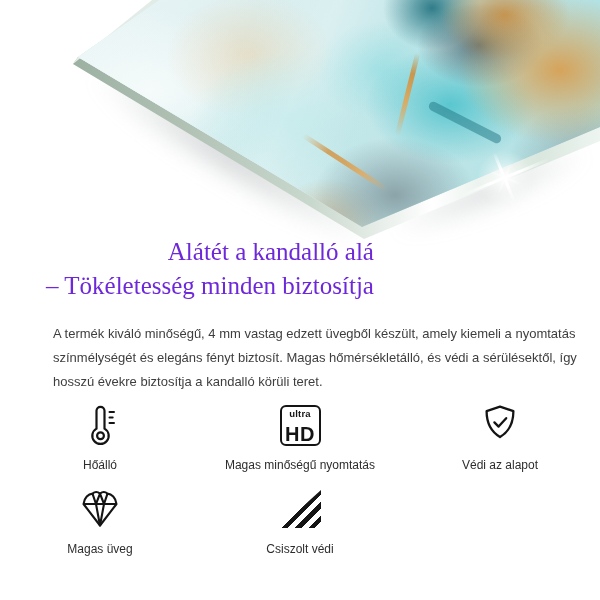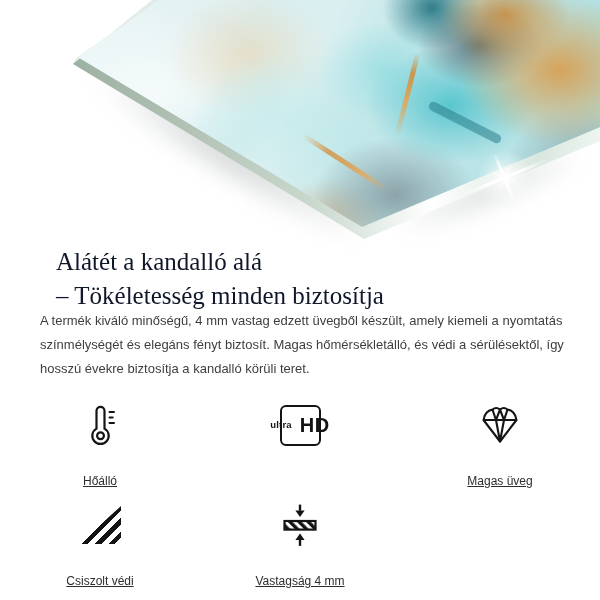--- a/index.html
+++ b/index.html
@@ -54,33 +54,33 @@
     background:radial-gradient(circle,rgba(255,255,255,.95) 0%,rgba(255,255,255,.35) 40%,rgba(255,255,255,0) 70%);}
   .rayH{position:absolute;left:457px;top:176px;width:96px;height:3px;transform:rotate(-22.5deg);
     background:linear-gradient(90deg,rgba(255,255,255,0),#fff 35%,#fff 65%,rgba(255,255,255,0));}
   .rayV{position:absolute;left:503px;top:151px;width:3px;height:54px;transform:rotate(-22.5deg);
     background:linear-gradient(180deg,rgba(255,255,255,0),#fff 35%,#fff 65%,rgba(255,255,255,0));}
   .rayD1{position:absolute;left:489px;top:177px;width:34px;height:2px;transform:rotate(22.5deg);opacity:.8;
     background:linear-gradient(90deg,rgba(255,255,255,0),#fff 50%,rgba(255,255,255,0));}
   .rayD2{position:absolute;left:504px;top:161px;width:2px;height:34px;transform:rotate(22.5deg);opacity:.8;
     background:linear-gradient(180deg,rgba(255,255,255,0),#fff 50%,rgba(255,255,255,0));}
   
-  .page-title{position:absolute;left:40px;top:229px;margin:16px;
+  .page-title{position:absolute;left:40px;top:229px;margin:6px;
     font-family:"Liberation Serif",serif;font-weight:400;
-    font-size:25px;line-height:34px;color:#0f172a;}
-  .description{position:absolute;left:40px;top:309px;width:537px;margin:0;
+    font-size:25px;line-height:34px;color:#6d28d9;text-align:right;}
+  .description{position:absolute;left:40px;top:309px;width:537px;margin:13px;
     font-size:13px;line-height:24px;color:#3e3e3e;}
   
   .features{position:absolute;left:0;top:400px;width:600px;
     display:grid;grid-template-columns:repeat(3,200px);row-gap:12px;}
   .feature{display:flex;flex-direction:column;align-items:center;}
   .icon-box{height:50px;display:flex;align-items:center;justify-content:center;}
-  .feature-label{margin-top:24px;font-size:12px;color:#2d2d2d;line-height:14px;text-align:center;text-decoration:underline;}
+  .feature-label{margin-top:8px;font-size:12px;color:#2d2d2d;line-height:14px;text-align:center;}
   .uhd-box{width:37px;height:37px;border:2.5px solid #141414;border-radius:6px;
-    display:flex;flex-direction:row;align-items:center;justify-content:center;
+    display:flex;flex-direction:column;align-items:center;justify-content:center;
     font-weight:bold;color:#141414;gap:8px;}
   .uhd-top{font-size:9.5px;line-height:10px;letter-spacing:.2px;}
   .uhd-bottom{font-size:20px;line-height:15px;letter-spacing:.5px;}
   .stripes{width:42px;height:38px;
     background:repeating-linear-gradient(135deg,#141414 0 4.5px,rgba(0,0,0,0) 4.5px 9.5px);
     clip-path:polygon(0 100%,100% 0,100% 100%);}
   svg{display:block;}
 </style>
 </head>
 <body>
@@ -121,52 +121,44 @@
     <div class="feature-label">Hőálló</div>
   </div>
 
   <div class="feature">
     <div class="icon-box">
       <div class="uhd-box">
         <span class="uhd-top">ultra</span>
         <span class="uhd-bottom">HD</span>
       </div>
     </div>
+    <div class="feature-label">Magas minőségű nyomtatás</div>
   </div>
 
+  <div class="feature">
+    <div class="icon-box">
+      <svg width="48" height="48" viewBox="0 0 48 48" fill="none" stroke="#141414" stroke-width="2.3" stroke-linejoin="round">
+        <path d="M24 5.6 L37.4 10.1 C37.4 20.6 34.7 29.8 24 36 C13.3 29.8 10.6 20.6 10.6 10.1 Z"></path>
+        <path d="M18.4 21.4 L22.6 25.6 L30.2 17.2" stroke-linecap="round"></path>
+      </svg>
+    </div>
+    <div class="feature-label">Védi az alapot</div>
+  </div>
 
   <div class="feature">
     <div class="icon-box">
       <svg width="48" height="48" viewBox="0 0 48 48" fill="none" stroke="#141414" stroke-width="2.1" stroke-linejoin="round">
         <path d="M7.5 19 C8.2 12.5 12.5 8.8 16.5 8.6 Q20.2 5.4 24 8.6 Q27.8 5.4 31.5 8.6 C35.5 8.8 39.8 12.5 40.5 19 L24 40.5 Z"></path>
         <path d="M7.5 19 H40.5 M16.5 8.6 L20 19 L24 8.6 L28 19 L31.5 8.6 M20 19 L24 40.5 L28 19"></path>
       </svg>
     </div>
     <div class="feature-label">Magas üveg</div>
   </div>
 
   <div class="feature">
     <div class="icon-box">
       <div class="stripes"></div>
     </div>
     <div class="feature-label">Csiszolt védi</div>
   </div>
 
-  <div class="feature">
-    <div class="icon-box">
-      <svg width="48" height="48" viewBox="0 0 48 48">
-        <defs>
-          <pattern id="hatch" width="6.5" height="6.5" patternUnits="userSpaceOnUse" patternTransform="rotate(-45)">
-            <rect width="6.5" height="6.5" fill="#ffffff"></rect>
-            <rect width="3.4" height="6.5" fill="#141414"></rect>
-          </pattern>
-        </defs>
-        <rect x="8.5" y="20" width="31" height="8.6" fill="url(#hatch)" stroke="#141414" stroke-width="2.2"></rect>
-        <path d="M24 3.6 V9.8" stroke="#141414" stroke-width="2.4"></path>
-        <polygon points="19.4,9.4 28.6,9.4 24,16" fill="#141414"></polygon>
-        <path d="M24 44.9 V38.7" stroke="#141414" stroke-width="2.4"></path>
-        <polygon points="19.4,39.1 28.6,39.1 24,32.5" fill="#141414"></polygon>
-      </svg>
-    </div>
-    <div class="feature-label">Vastagság 4 mm</div>
-  </div>
 
 </div>
 
 </body></html>

